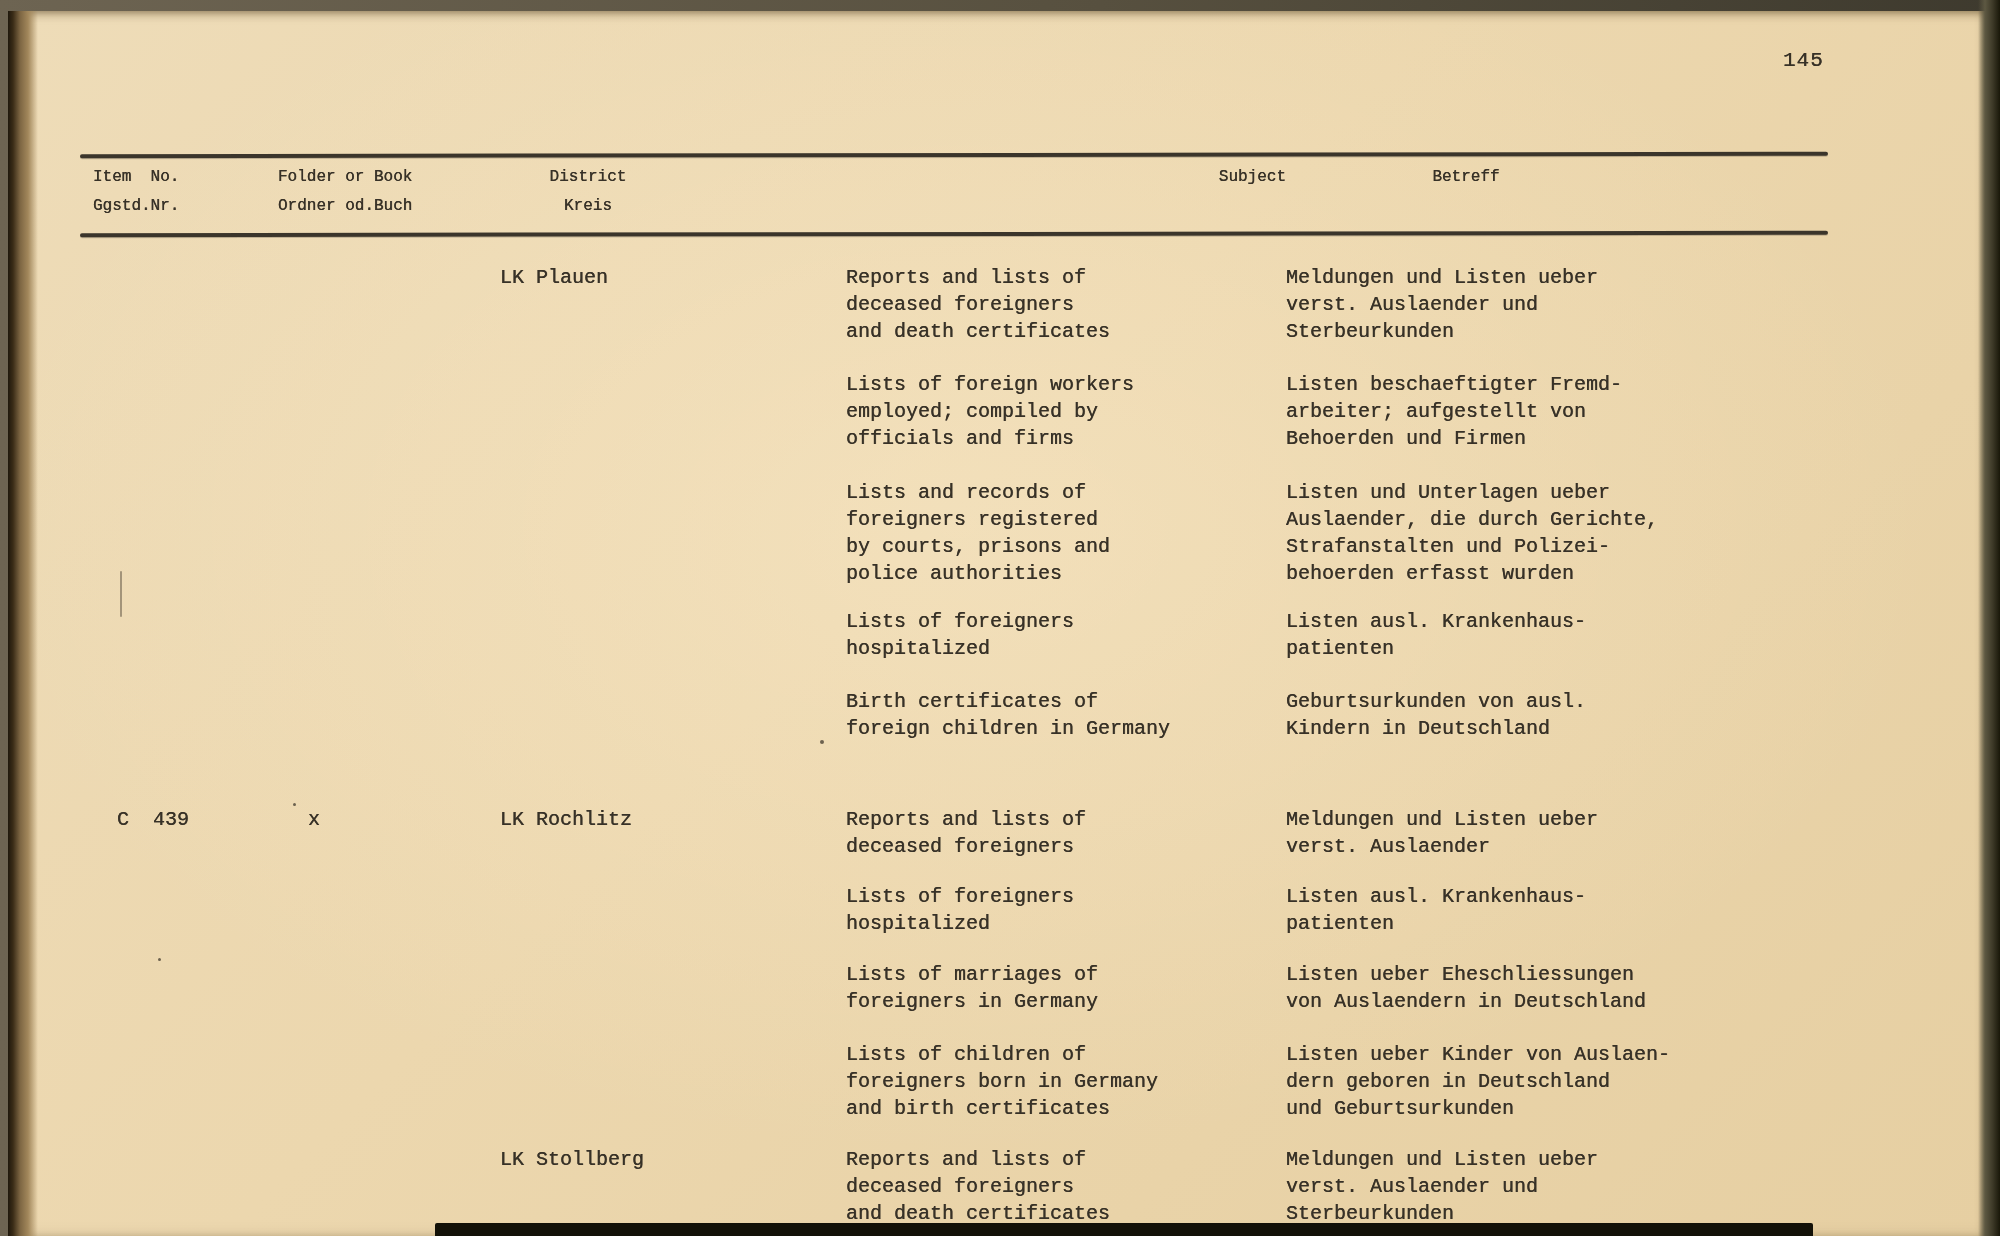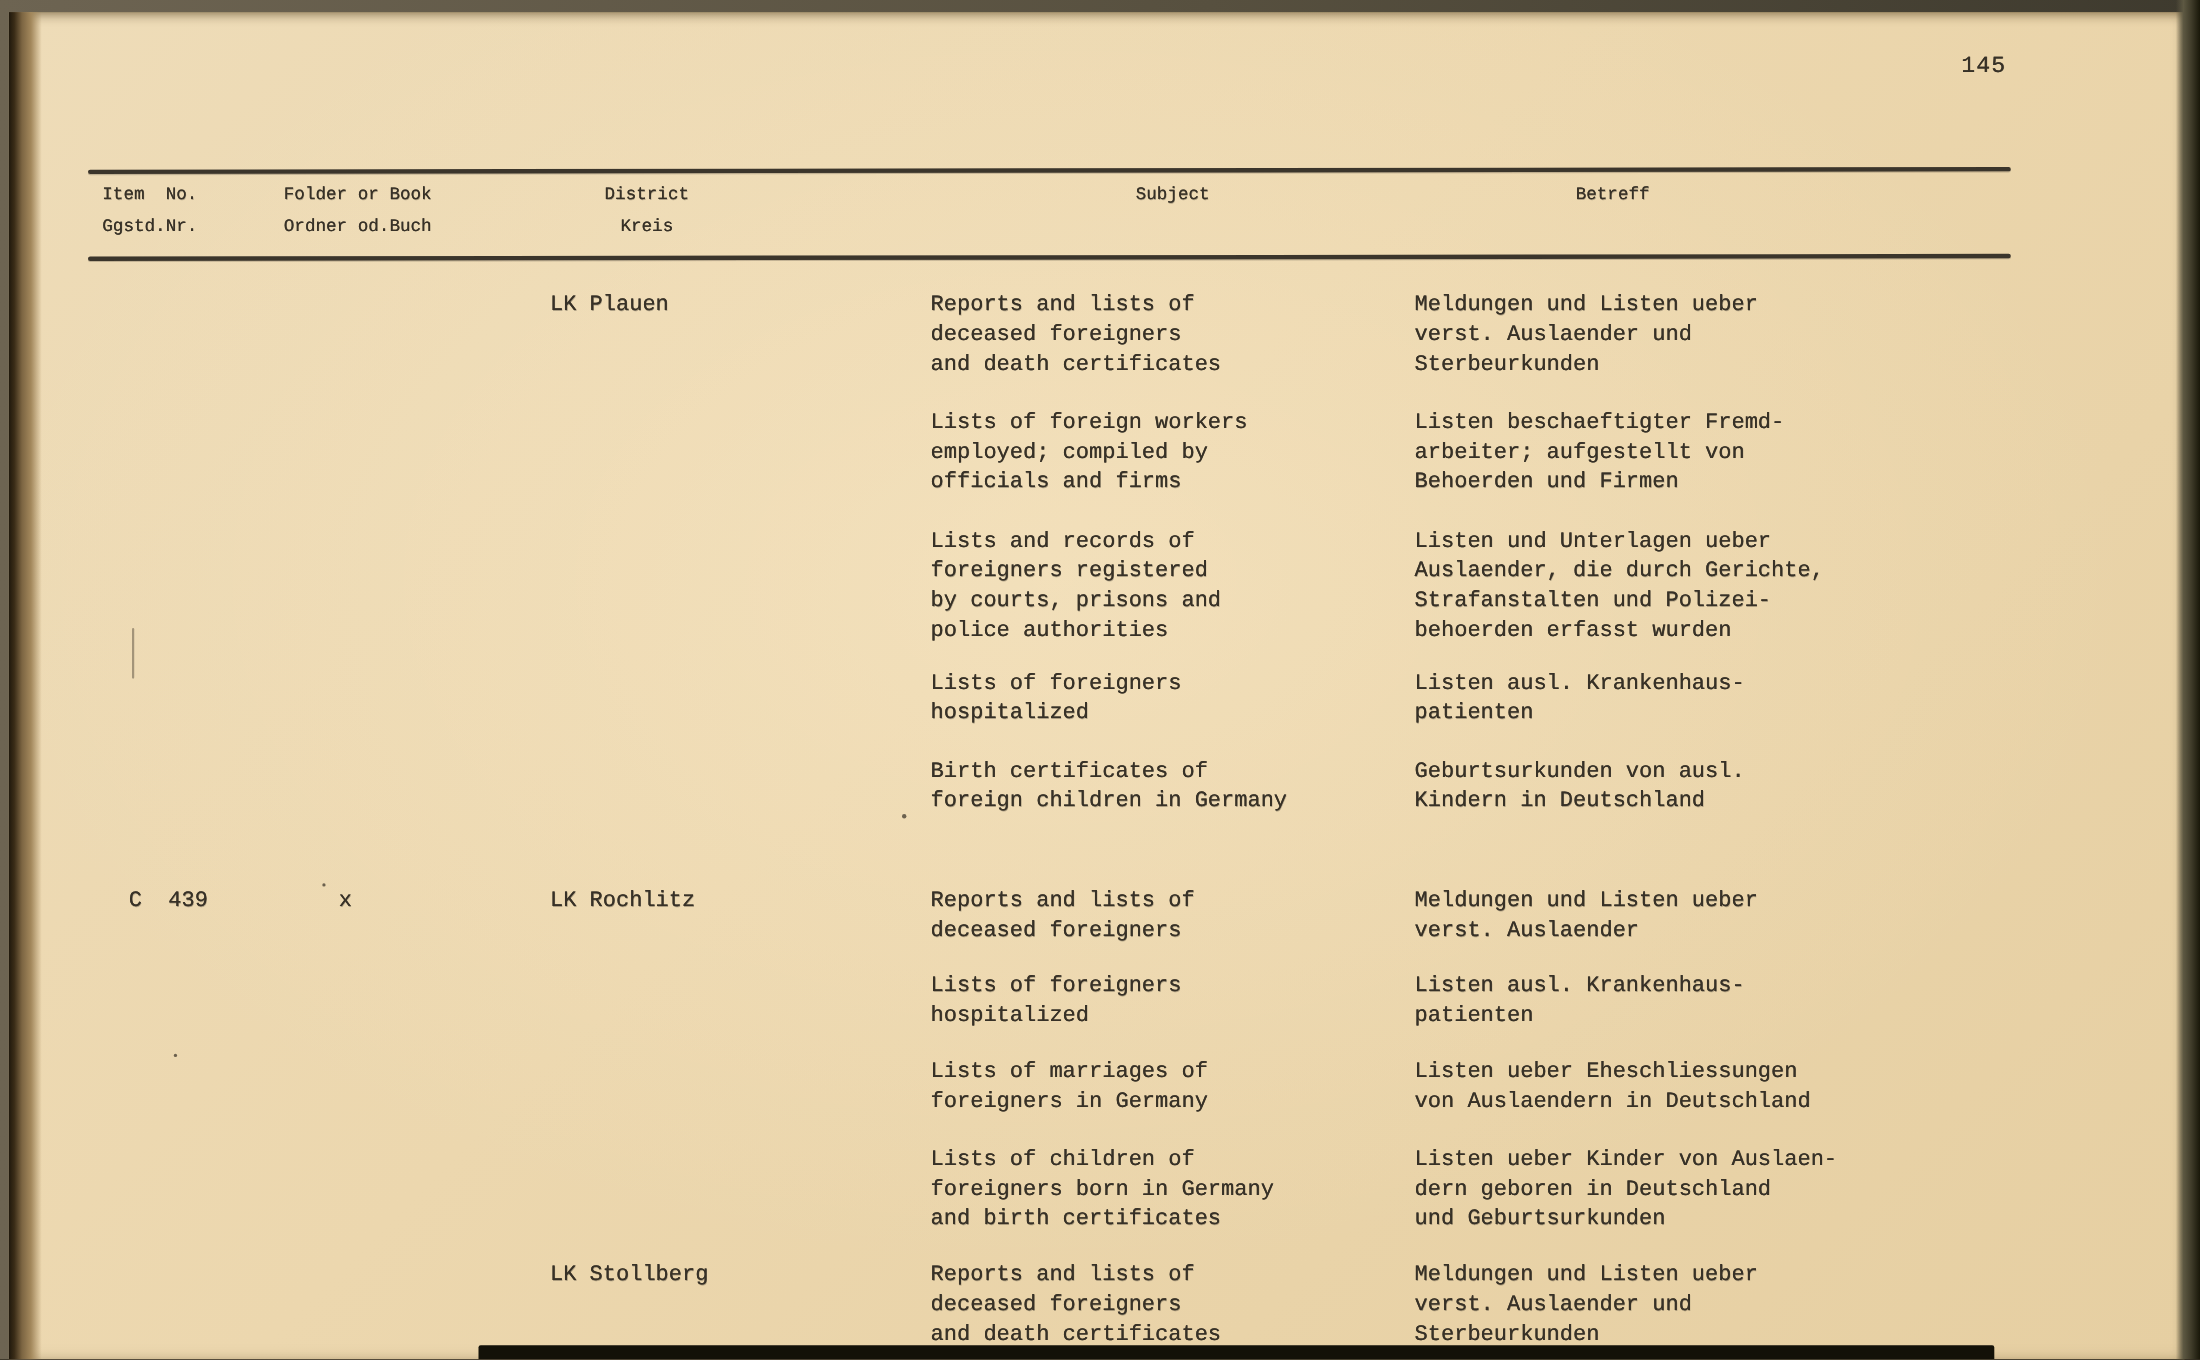--- a/index.html
+++ b/index.html
@@ -31,23 +31,23 @@
   .page-number{position:absolute;left:1775px;top:38px;font-size:21px;letter-spacing:1px;}
 
   .rule{position:absolute;left:72px;width:1748px;height:4px;background:#3b352b;border-radius:2px;
     box-shadow:0 1px 0 rgba(59,53,43,.25);}
   .rule-top{top:142px;transform:rotate(-.08deg);}
   .rule-bottom{top:221px;transform:rotate(-.08deg);}
 
   .thead{position:absolute;left:0;top:152px;right:0;height:64px;font-size:16px;line-height:29px;}
   .th{position:absolute;top:0;}
   .th-item{left:85px;}
-  .th-folder{left:250px;}
+  .th-folder{left:270px;}
   .th-district{left:500px;width:160px;text-align:center;}
-  .th-subject{left:838px;width:440px;text-align:center;}
+  .th-subject{left:838px;width:440px;text-align:right;}
   .th-betreff{left:1278px;width:360px;text-align:center;font-family:Liberation Mono, monospace;}
 
   .tbody{position:absolute;left:0;top:0;right:0;bottom:0;font-size:20px;}
   .row{position:absolute;left:0;right:0;}
   .cell{position:absolute;top:0;white-space:pre;line-height:27px;}
   .c1{left:109px;}
   .c2{left:300px;}
   .c3{left:492px;}
   .c4{left:838px;}
   .c5{left:1278px;}

